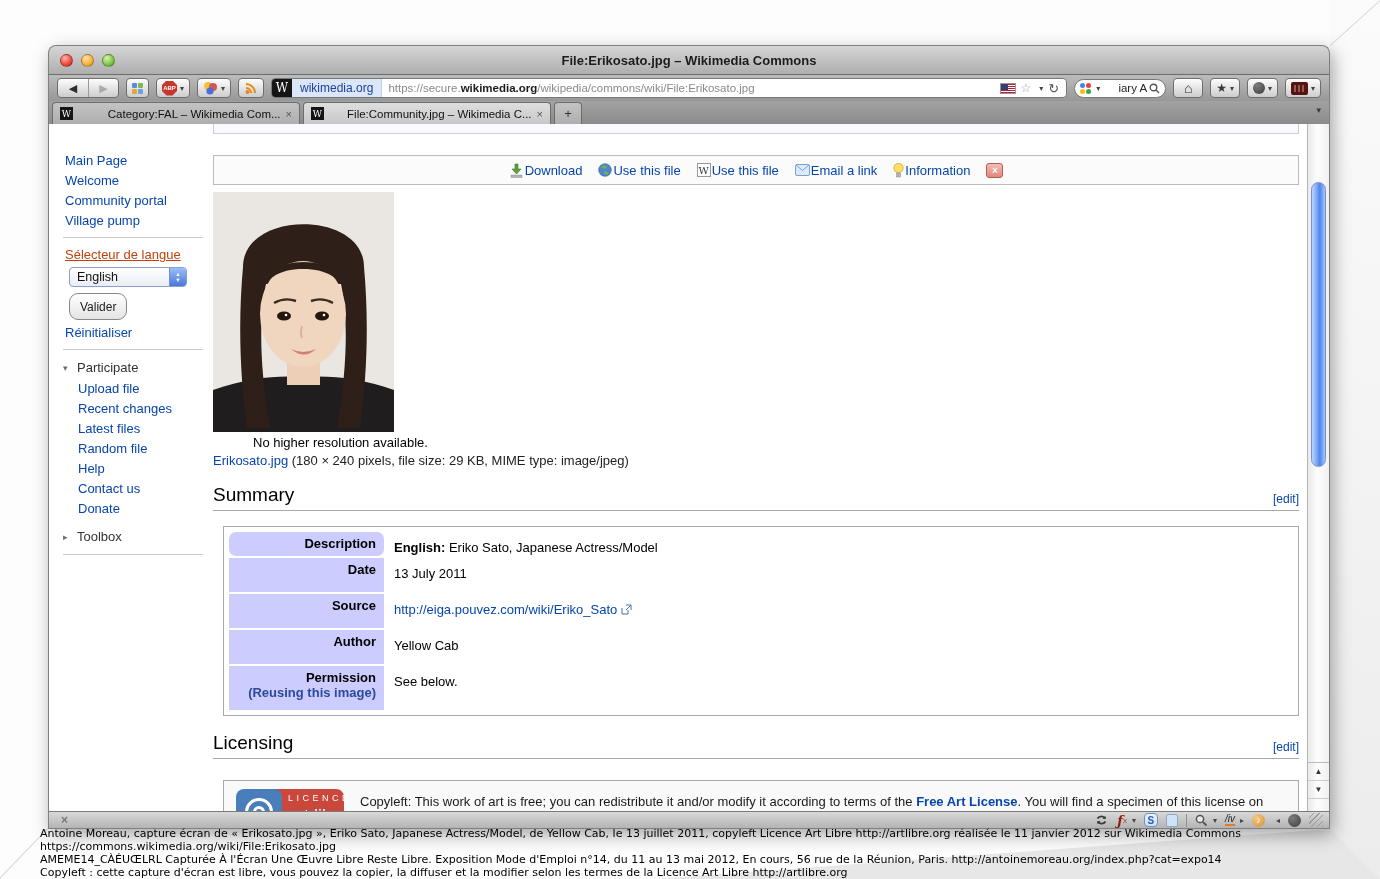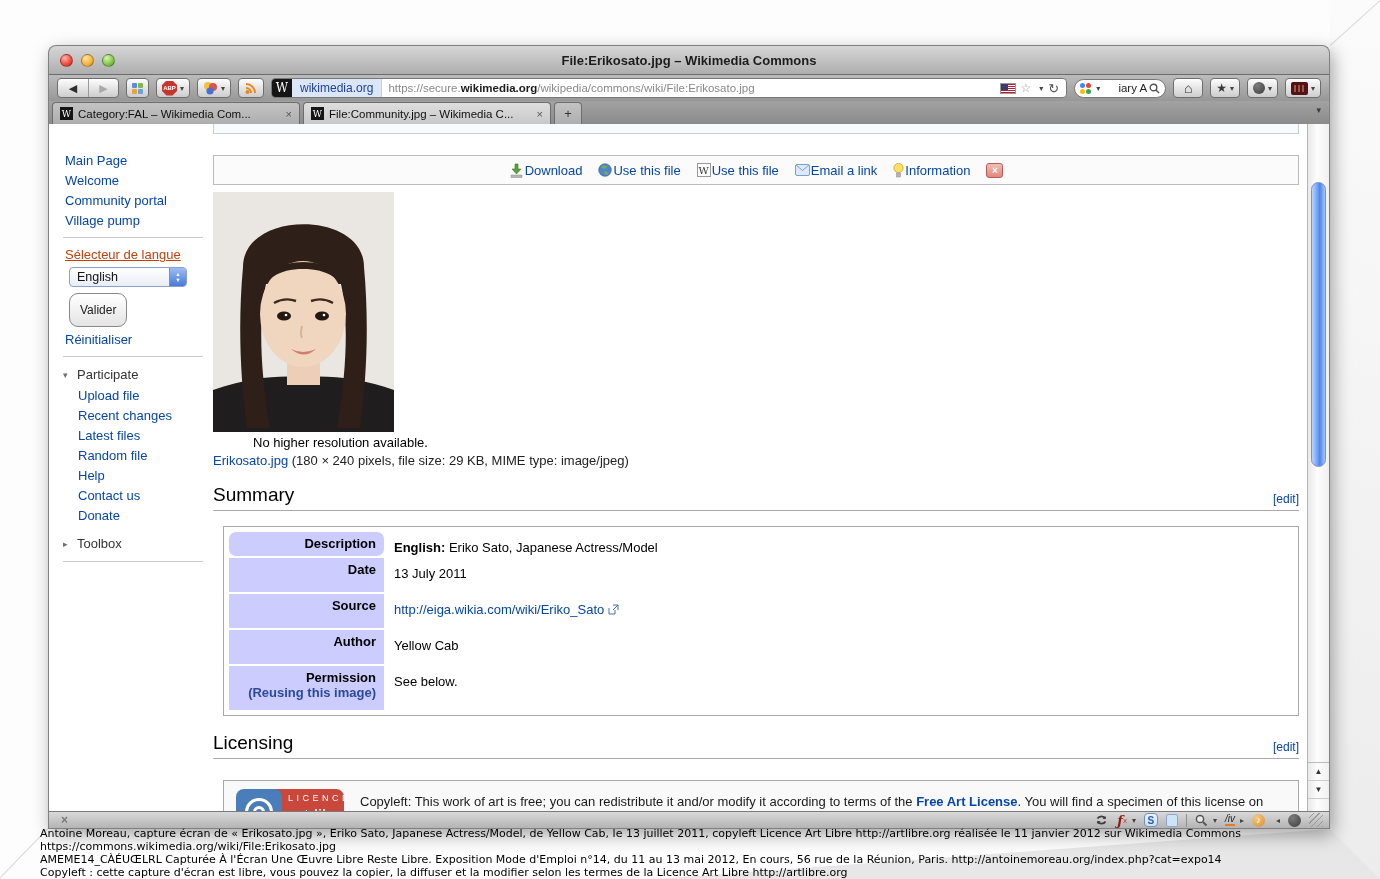--- a/index.html
+++ b/index.html
@@ -84,21 +84,21 @@
   
   .tabbar { height:23px; background:linear-gradient(#a2a2a2,#8b8b8b);
     border-left:1px solid #808080; border-right:1px solid #808080;
     display:flex; align-items:flex-end; padding:0 3px; position:relative; flex:0 0 auto; }
   .tab { width:248px; height:22px; border:1px solid #6d6d6d; border-bottom:none; border-radius:4px 4px 0 0;
     background:linear-gradient(#c3c3c3,#aeaeae); display:flex; align-items:center; gap:5px; padding:0 7px;
     font-size:11.5px; color:#101010; margin-right:3px; overflow:hidden; }
   .tab.active { background:linear-gradient(#dedede,#c8c8c8); }
   .tfav { width:13px; height:13px; background:#151515; color:#fff; font-family:"DejaVu Serif",serif;
     font-size:9px; display:flex; align-items:center; justify-content:center; flex:0 0 auto; }
-  .tlabel { flex:1; white-space:nowrap; overflow:hidden; }
+  .tlabel { flex:1; white-space:nowrap; overflow:hidden;text-align:right; }
   .tclose { color:#555; font-size:11px; }
   .newtab { width:28px; height:22px; border:1px solid #6d6d6d; border-bottom:none; border-radius:4px 4px 0 0;
     background:linear-gradient(#c3c3c3,#aeaeae); display:flex; align-items:center; justify-content:center;
     color:#333; font-size:13px; }
   .alltabs { position:absolute; right:8px; top:4px; color:#3a3a3a; font-size:9px; }
 
   
   .content { flex:1; display:flex; background:#fff; border-left:1px solid #808080; border-right:1px solid #808080; overflow:hidden; }
 
   
@@ -106,21 +106,21 @@
   .slink { display:block; color:#0645ad; padding:2.5px 0 2.5px 16px; cursor:pointer; }
   .slink.in { padding-left:29px; }
   .ssep { border-top:1px solid #ccc; margin:7px 10px 7px 14px; }
   .slang { color:#c2410c; padding:2px 0 5px 16px;text-decoration:underline; }
   .sselect { margin-left:20px; width:118px; height:20px; border:1px solid #8aa0c8; border-radius:4px;
     background:linear-gradient(#fff,#e9edf5); display:flex; align-items:center; overflow:hidden; }
   .sselect .val { flex:1; padding-left:7px; font-size:12.5px; color:#111; }
   .stepper { width:17px; align-self:stretch; background:linear-gradient(#9dbdf5,#4878d8);
     border-left:1px solid #7490c8; display:flex; flex-direction:column; align-items:center; justify-content:center;
     color:#fff; font-size:5.5px; line-height:1.1; }
-  .valider { margin:6px 0 2px 20px; height:34px; padding:0 10px; border:1px solid #888; border-radius:9px;
+  .valider { margin:6px 0 2px 20px; height:27px; padding:0 10px; border:1px solid #888; border-radius:9px;
     background:linear-gradient(#fff,#e4e4e4); font-size:12px; color:#222; display:inline-flex; align-items:center; }
   .sexp { display:flex; align-items:center; gap:6px; padding:3px 0 3px 14px; color:#333; }
   .arr { color:#6b6b7c; font-size:9px; width:8px; }
 
   
   .main { flex:1; position:relative; font-size:13px; color:#000; }
   .cutbox { height:10px; margin-right:8px; border:1px solid #c9cddc; border-top:none; background:#f9fafe; }
   .filebar { margin:21px 8px 0 0; height:30px; border:1px solid #bbb; background:#fbfbfb;
     display:flex; align-items:center; justify-content:center; gap:16px; }
   .fitem { display:flex; align-items:center; gap:1px; color:#0645ad; cursor:pointer; }
@@ -422,21 +422,21 @@
             <th>Description</th>
             <td><b>English:</b><span> Eriko Sato, Japanese Actress/Model</span></td>
           </tr>
           <tr class="r2">
             <th>Date</th>
             <td>13 July 2011</td>
           </tr>
           <tr class="r3">
             <th>Source</th>
             <td>
-              <span class="bluelink">http://eiga.wikia.com/wiki/Eriko_Sato</span>
+              <span class="bluelink">http://eiga.pouvez.com/wiki/Eriko_Sato</span>
               <svg width="11" height="11" style="vertical-align:-1px">
                 <path d="M1,4 v6 h6 v-4" stroke="#4b6fb5" fill="none"></path>
                 <path d="M5,1 h5 v5 M10,1 L5,6" stroke="#4b6fb5" fill="none"></path>
               </svg>
             </td>
           </tr>
           <tr class="r4">
             <th>Author</th>
             <td>Yellow Cab</td>
           </tr>

